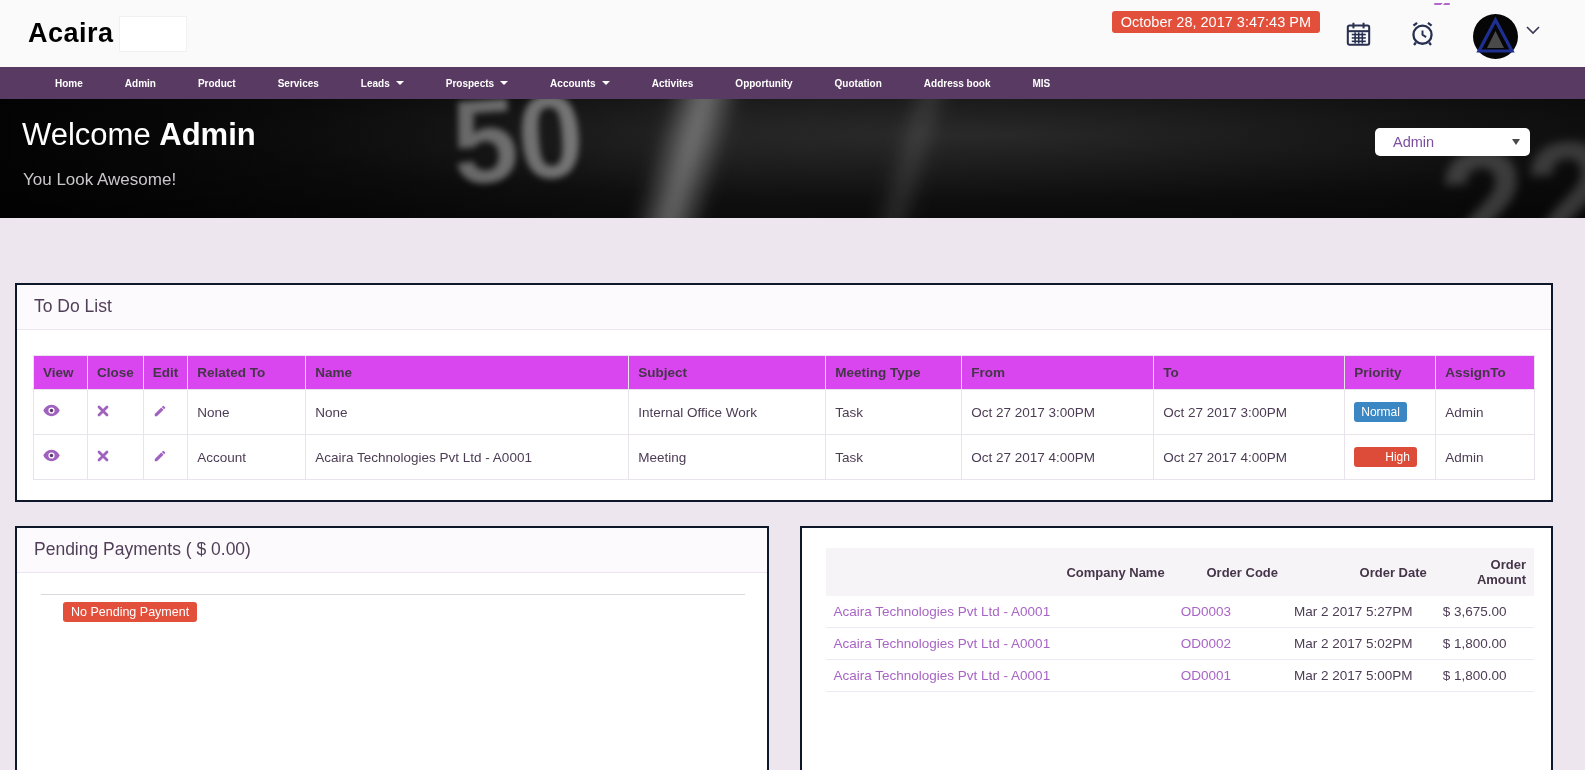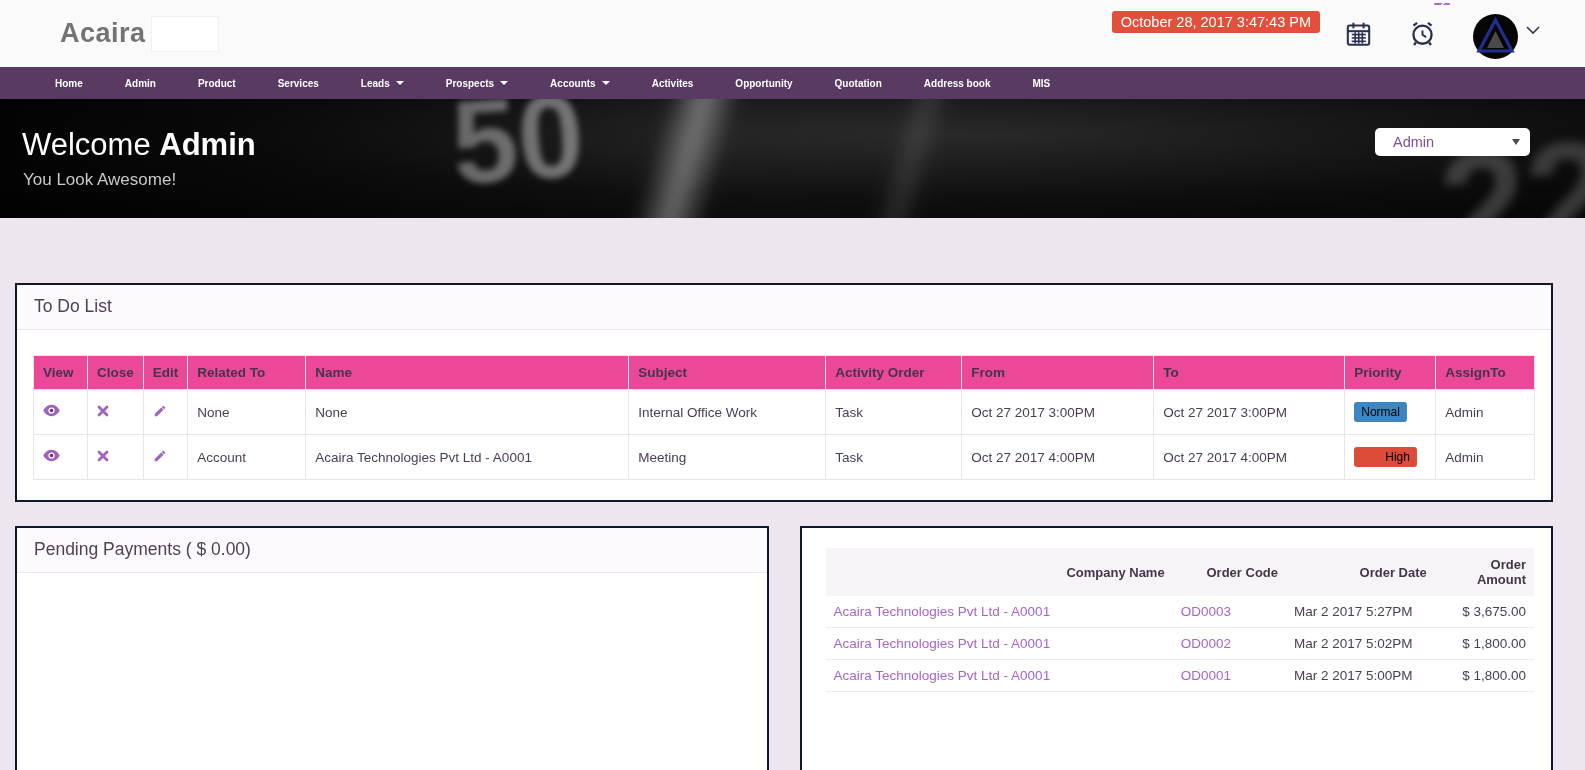--- a/index.html
+++ b/index.html
@@ -1,21 +1,21 @@
 <!DOCTYPE html>
 <html><head>
 <meta charset="utf-8">
 <style>
   * { margin:0; padding:0; box-sizing:border-box; }
   html,body { width:1585px; height:770px; overflow:hidden; }
   body { font-family:"Liberation Sans", sans-serif; background:#ede6ef; }
 
   
   .topbar { height:67px; background:#fbfafb; display:flex; align-items:center; padding:0 45px 0 28px; }
-  .brand { font-size:27px; font-weight:bold; color:#737373; letter-spacing:.5px;margin-left:32px; }
+  .brand { font-size:27px; font-weight:bold; color:#000000; letter-spacing:.5px; }
   .logo-box { width:66px; height:34px; background:#ffffff; margin-left:6px; box-shadow:0 0 0 1px #f3f0f3; }
   .topbar-right { margin-left:auto; display:flex; align-items:center; }
   .date-badge { background:#e2503c; color:#fff; font-size:14.5px; padding:3px 9px; border-radius:3px; margin-top:-24px; white-space:nowrap; }
   .cal-wrap { margin-left:25px; display:flex; align-items:center; }
   .alarm-wrap { position:relative; margin-left:36px; }
   .alarm-badge { position:absolute; top:-16px; right:-13px; background:#b168c9; color:#fff; font-size:11px; font-weight:bold; padding:1px 5px; border-radius:3px; }
   .avatar { width:45px; height:45px; margin-left:36px; margin-top:6px; }
   .chevron { margin-left:8px; color:#3c3550; font-size:15px; margin-top:-6px; }
 
   
@@ -23,62 +23,62 @@
   .nav-item { color:#ffffff; font-size:10px; font-weight:bold; display:flex; align-items:center; padding:0 21px; cursor:pointer; }
   .caret { width:0; height:0; border-left:4px solid transparent; border-right:4px solid transparent; border-top:4px solid #fff; margin-left:6px; }
 
   
   .hero { position:relative; height:119px; background:radial-gradient(ellipse at 62% 30%, #2e2e2e 0%, #101010 55%, #050505 100%); overflow:hidden; }
   .hero-num-50 { position:absolute; left:452px; top:-28px; font-size:118px; font-weight:bold; color:#a8a8a8; filter:blur(3px); opacity:.75; transform:rotate(-4deg); }
   .hero-num-22 { position:absolute; right:-28px; top:14px; font-size:155px; font-weight:bold; color:#8f8f8f; filter:blur(5px); opacity:.55; transform:rotate(-6deg); }
   .hero-streak { position:absolute; left:640px; top:-40px; width:70px; height:280px; background:linear-gradient(to right, transparent, rgba(200,200,200,.5), transparent); transform:rotate(16deg); filter:blur(7px); }
   .hero-streak2 { position:absolute; left:880px; top:-40px; width:40px; height:280px; background:linear-gradient(to right, transparent, rgba(150,150,150,.25), transparent); transform:rotate(16deg); filter:blur(8px); }
   .hero-shade { position:absolute; inset:0; background:linear-gradient(90deg, rgba(0,0,0,.72) 0%, rgba(0,0,0,.25) 26%, rgba(0,0,0,0) 45%, rgba(0,0,0,.35) 100%); }
-  .welcome { position:absolute; left:22px; top:28px; color:#fff; font-size:31px; font-weight:300; z-index:3; }
+  .welcome { position:absolute; left:22px; top:18px; color:#fff; font-size:31px; font-weight:300; z-index:3; }
   .welcome b { font-weight:bold; }
   .subtitle { position:absolute; left:23px; top:71px; color:#cac7cb; font-size:17px; z-index:3; }
   .user-select { position:absolute; right:55px; top:29px; width:155px; height:28px; background:#fff; border-radius:5px; display:flex; align-items:center; padding:0 10px 0 18px; z-index:4; cursor:pointer; }
   .user-select-label { color:#7b4fa0; font-size:14.5px; flex:1; }
   .select-arrow { width:0; height:0; border-left:4.5px solid transparent; border-right:4.5px solid transparent; border-top:6px solid #4a4a4a; }
 
   
   .content { padding:65px 32px 0 15px; }
   .panel { background:#ffffff; border:2px solid #0f172a; }
   .panel-hd { background:#fcfafc; border-bottom:1px solid #ece4ee; padding:11px 17px 12px 17px; }
   .panel-title { color:#503f58; font-size:17.5px; }
 
   
   .todo-body { padding:25px 16px 20px 16px; }
   table.todo { width:100%; border-collapse:collapse; }
   table.todo th, table.todo td { border:1px solid #e9e3ec; text-align:left; font-size:13.5px; }
-  table.todo th { background:#ec4899; color:#453549; font-weight:bold; padding:9px 9px; }
+  table.todo th { background:#d946ef; color:#453549; font-weight:bold; padding:9px 9px; }
   table.todo td { color:#4c3c54; padding:12px 9px; background:#fff; }
   table.todo th:nth-child(1){width:54px} table.todo th:nth-child(2){width:50px}
   table.todo th:nth-child(3){width:43px} table.todo th:nth-child(4){width:118px}
   table.todo th:nth-child(5){width:323px} table.todo th:nth-child(6){width:197px}
   table.todo th:nth-child(7){width:136px} table.todo th:nth-child(8){width:192px}
   table.todo th:nth-child(9){width:191px} table.todo th:nth-child(10){width:91px}
   .icon-cell { text-align:left; }
   .icon-btn { display:inline-block; cursor:pointer; line-height:0; }
-  .badge { display:inline-block; color:#000000; font-size:12px; padding:3px 7px 3px 7px; border-radius:3px; }
+  .badge { display:inline-block; color:#ffffff; font-size:12px; padding:3px 7px 3px 7px; border-radius:3px; }
   .badge-blue { background:#3a87c3; }
   .badge-red { background:#dd4b39;padding-left:31px; }
 
   
   .bottom-row { display:flex; gap:31px; margin-top:24px; height:300px; }
   .bottom-row .panel { flex:1; }
   .pp-line { border-top:1px solid #dcd6de; margin:21px 22px 0 24px; }
   .pp-badge { display:inline-block; background:#e2503c; color:#fff; font-size:12.5px; padding:3px 8px; border-radius:3px; margin:7px 0 0 46px; }
 
   table.orders { width:calc(100% - 41px); margin:20px 17px 0 24px; border-collapse:collapse; }
   table.orders th { background:#f7f4f8; color:#453549; font-weight:bold; font-size:13px; text-align:right; padding:9px 8px; }
   table.orders td { font-size:13.5px; padding:8px 8px; border-bottom:1px solid #efeaf1; }
   table.orders th:nth-child(1){width:49%} table.orders th:nth-child(2){width:16%}
   table.orders th:nth-child(3){width:21%} table.orders th:nth-child(4){width:14%; text-align:right;}
-  table.orders td:nth-child(4){ text-align:right; color:#4c3c54; }
+  table.orders td:nth-child(4){ text-align:left; color:#4c3c54; }
   table.orders td:nth-child(3){ color:#4c3c54; }
   .link-purple { color:#a965c5; cursor:pointer; }
 </style>
 </head>
 <body>
 
 <div class="topbar">
   <div class="brand">Acaira</div>
   <div class="logo-box"></div>
   <div class="topbar-right">
@@ -194,21 +194,21 @@
     <div class="todo-body">
       <table class="todo">
         <thead>
           <tr>
             <th>View</th>
             <th>Close</th>
             <th>Edit</th>
             <th>Related To</th>
             <th>Name</th>
             <th>Subject</th>
-            <th>Activity Order</th>
+            <th>Meeting Type</th>
             <th>From</th>
             <th>To</th>
             <th>Priority</th>
             <th>AssignTo</th>
           </tr>
         </thead>
         <tbody>
           <tr>
             <td class="icon-cell"><span class="icon-btn"><svg width="17" height="13" viewBox="0 0 24 16">
                     <path d="M12 0C6 0 1.6 5.3 0.5 8 1.6 10.7 6 16 12 16s10.4-5.3 11.5-8C22.4 5.3 18 0 12 0z" fill="#a161bf"></path>
@@ -256,20 +256,24 @@
         </tbody>
       </table>
     </div>
   </div>
 
   <div class="bottom-row">
 
     <div class="panel">
       <div class="panel-hd">
         <span class="panel-title">Pending Payments ( $ 0.00)</span>
+      </div>
+      <div>
+        <div class="pp-line"></div>
+        <span class="pp-badge">No Pending Payment</span>
       </div>
     </div>
 
     <div class="panel">
       <div>
         <table class="orders">
           <thead>
             <tr>
               <th>Company Name</th>
               <th>Order Code</th>

